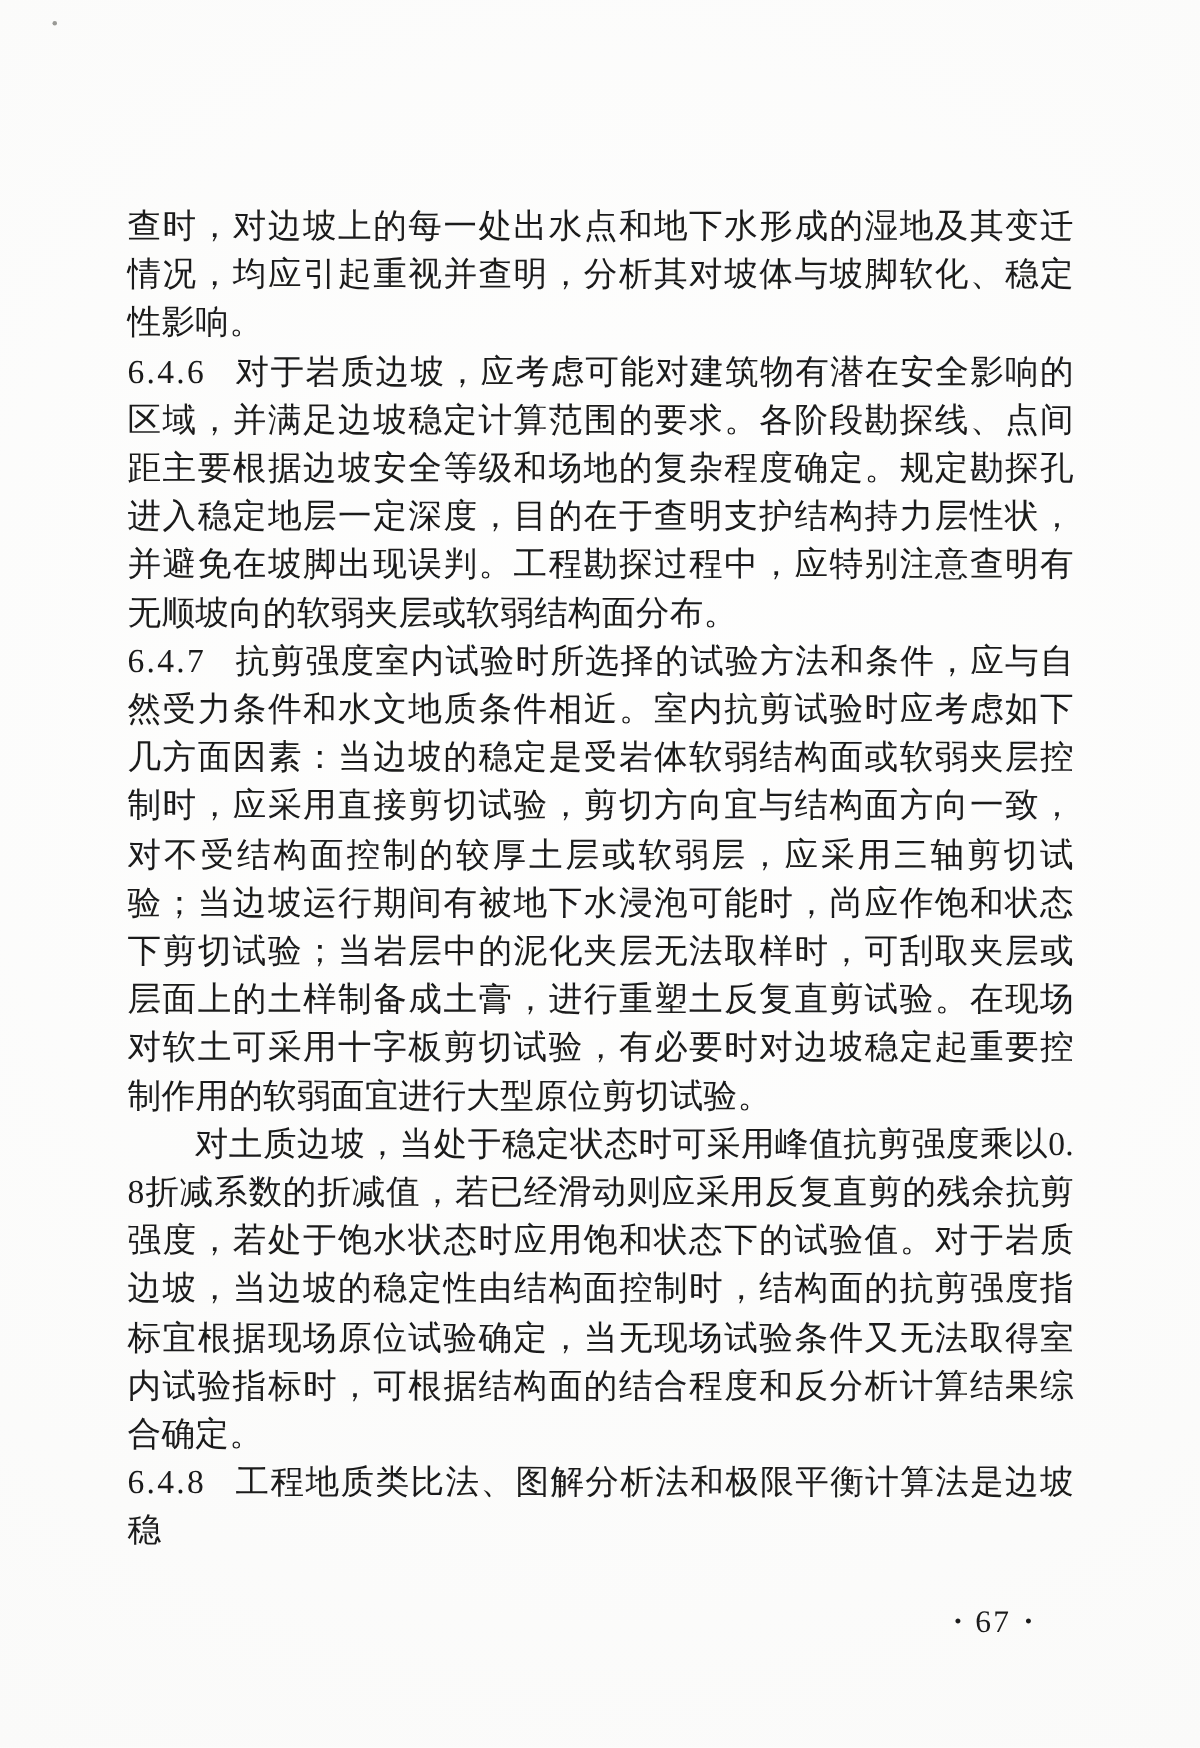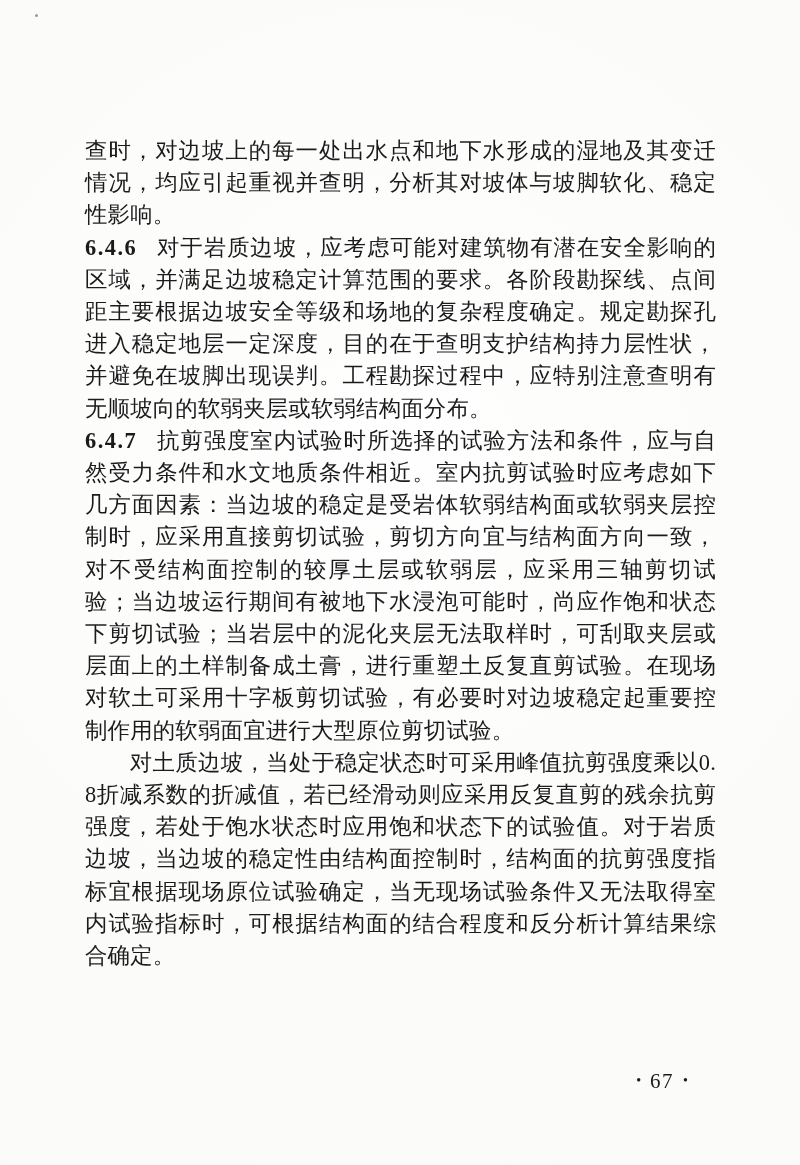--- a/index.html
+++ b/index.html
@@ -44,21 +44,21 @@
     letter-spacing: 0.2px;
   }
   .para {
     margin: 0;
     padding: 0;
   }
   .para.indented {
     text-indent: 2em;
   }
   .clause-num {
-    font-weight: bold;
+    font-weight: normal;
     letter-spacing: 1.5px;
     margin-right: 0.85em;
     white-space: nowrap;
   }
   .page-footer {
     position: absolute;
     top: 1066px;
     right: 112px;
     font-size: 21px;
     line-height: 30px;
@@ -89,20 +89,23 @@
       <span class="clause-num">6.4.6</span><span>对于岩质边坡，应考虑可能对建筑物有潜在安全影响的区域，并满足边坡稳定计算范围的要求。各阶段勘探线、点间距主要根据边坡安全等级和场地的复杂程度确定。规定勘探孔进入稳定地层一定深度，目的在于查明支护结构持力层性状，并避免在坡脚出现误判。工程勘探过程中，应特别注意查明有无顺坡向的软弱夹层或软弱结构面分布。</span>
     </p>
 
     <p class="para numbered">
       <span class="clause-num">6.4.7</span><span>抗剪强度室内试验时所选择的试验方法和条件，应与自然受力条件和水文地质条件相近。室内抗剪试验时应考虑如下几方面因素：当边坡的稳定是受岩体软弱结构面或软弱夹层控制时，应采用直接剪切试验，剪切方向宜与结构面方向一致，对不受结构面控制的较厚土层或软弱层，应采用三轴剪切试验；当边坡运行期间有被地下水浸泡可能时，尚应作饱和状态下剪切试验；当岩层中的泥化夹层无法取样时，可刮取夹层或层面上的土样制备成土膏，进行重塑土反复直剪试验。在现场对软土可采用十字板剪切试验，有必要时对边坡稳定起重要控制作用的软弱面宜进行大型原位剪切试验。</span>
     </p>
 
 
     <p class="para indented">对土质边坡，当处于稳定状态时可采用峰值抗剪强度乘以0.8折减系数的折减值，若已经滑动则应采用反复直剪的残余抗剪强度，若处于饱水状态时应用饱和状态下的试验值。对于岩质边坡，当边坡的稳定性由结构面控制时，结构面的抗剪强度指标宜根据现场原位试验确定，当无现场试验条件又无法取得室内试验指标时，可根据结构面的结合程度和反分析计算结果综合确定。</p>
 
+    <p class="para numbered">
+      <span class="clause-num">6.4.8</span><span>工程地质类比法、图解分析法和极限平衡计算法是边坡稳</span>
+    </p>
 
   </main>
 
   <footer class="page-footer">
     <span class="dot">•</span><span class="folio">67</span><span class="dot">•</span>
   </footer>
 
 </div>
 
 </body></html>

